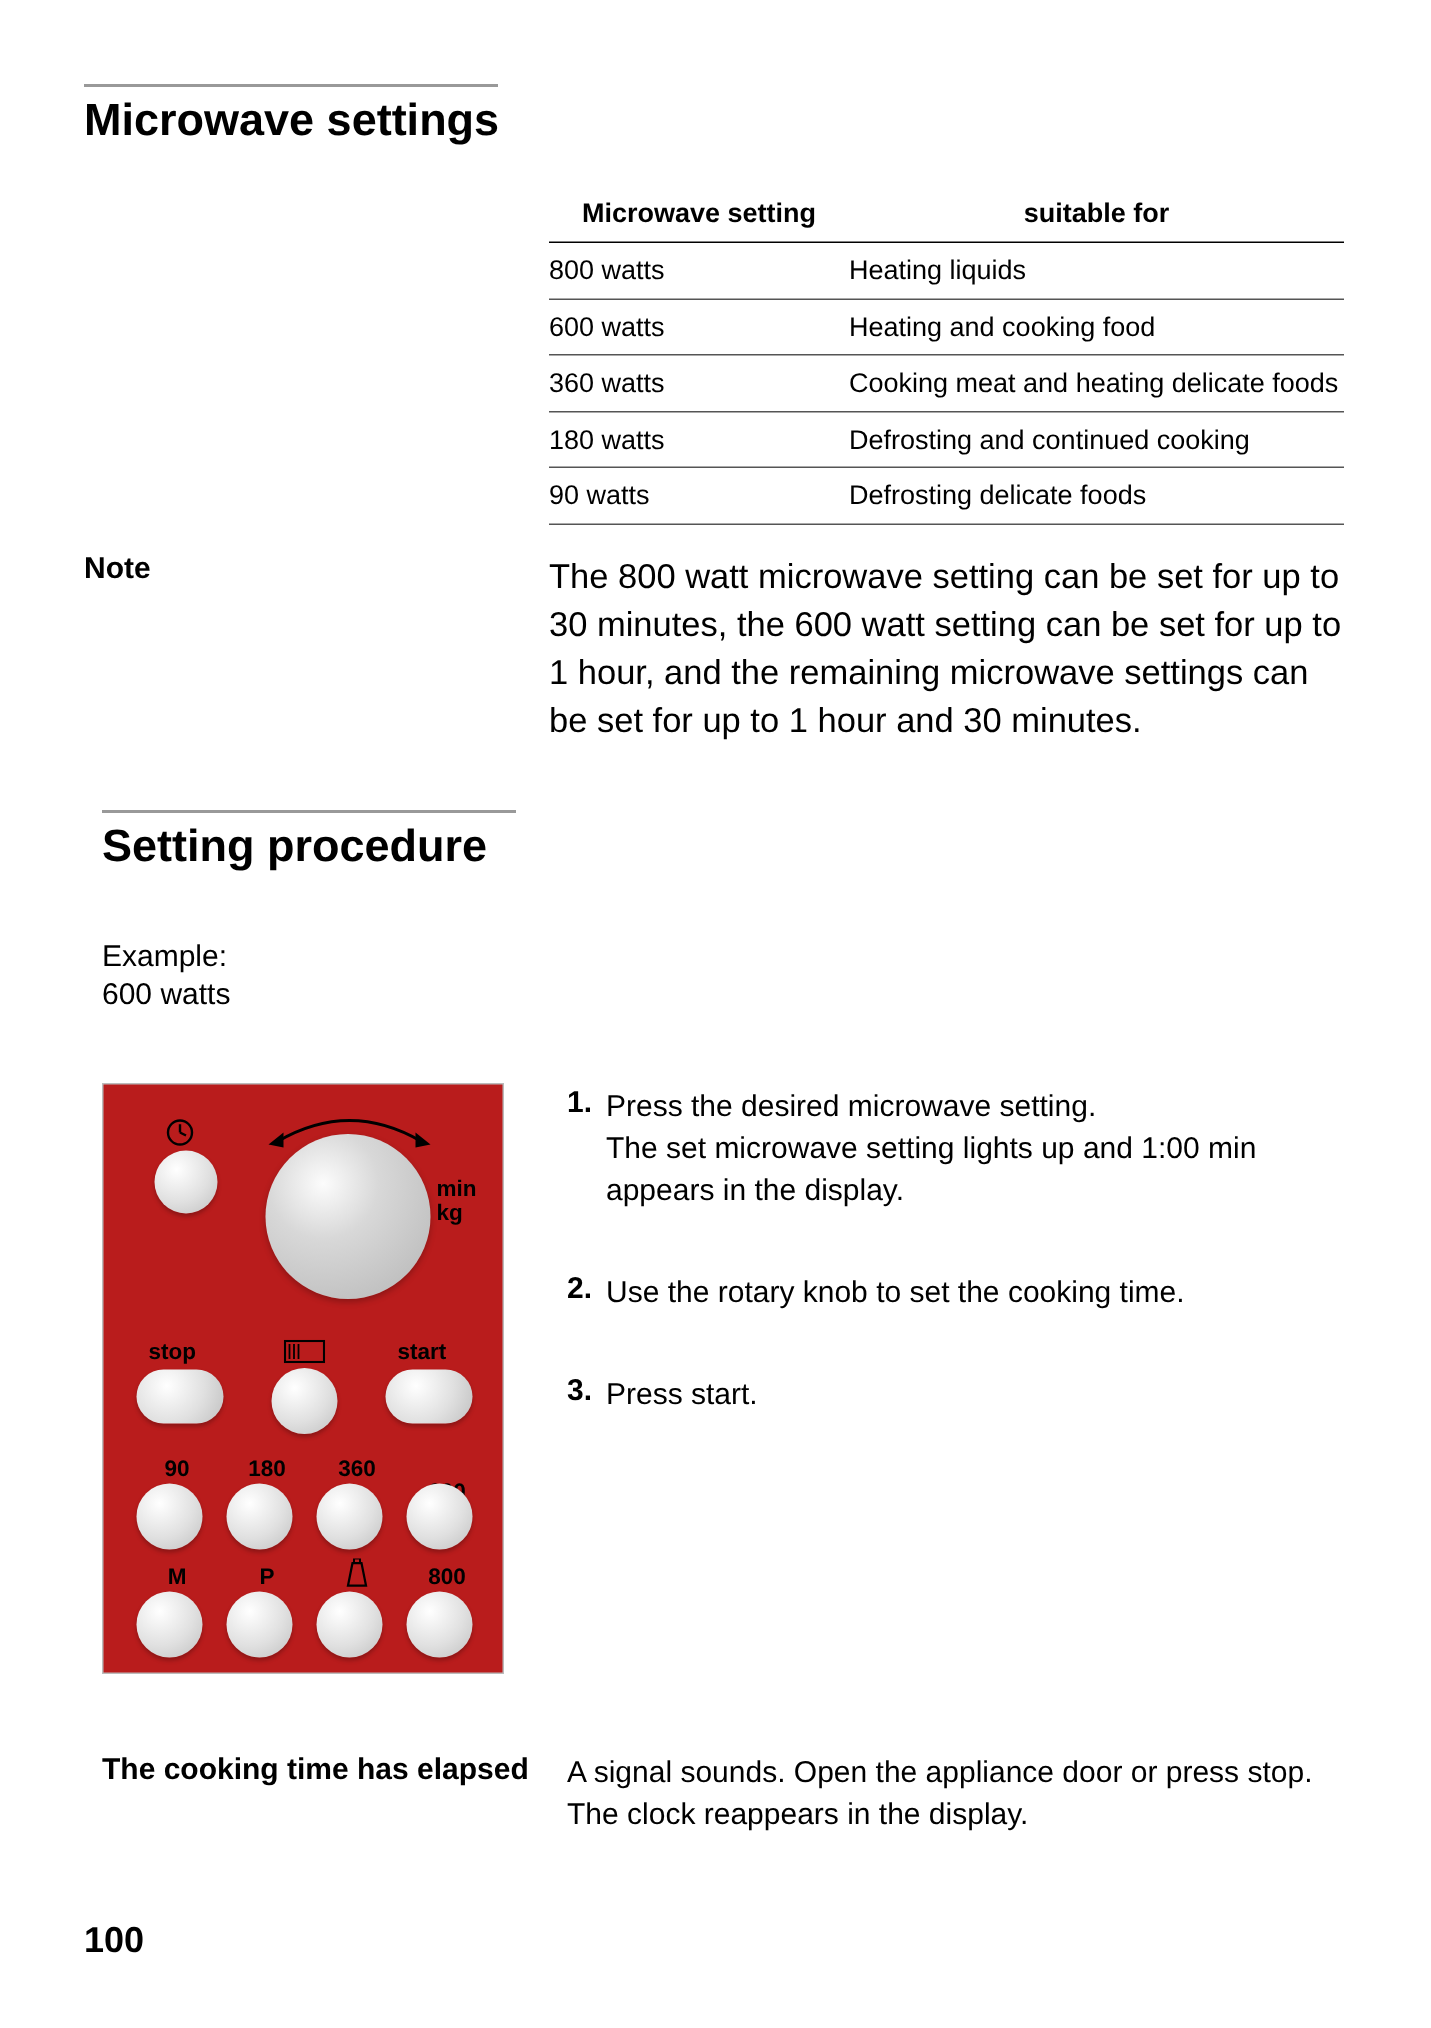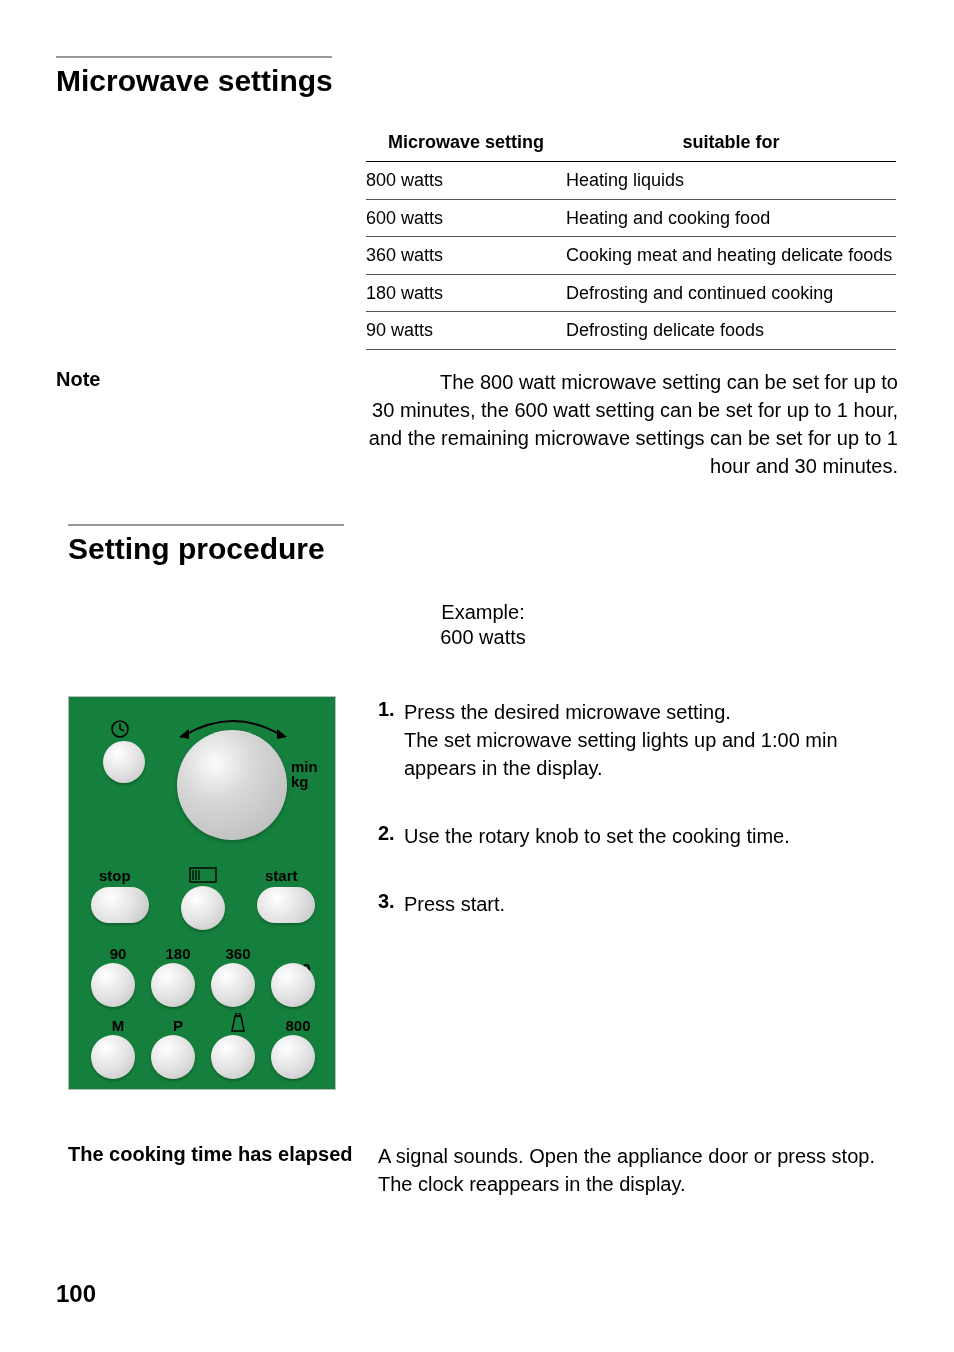--- a/index.html
+++ b/index.html
@@ -14,27 +14,27 @@
   table { border-collapse: collapse; width: 530px; }
   th { text-align: center; font-size: 18px; font-weight: bold; padding: 6px 0 8px 0; border-bottom: 1.5px solid #000; }
   th:first-child { width: 200px; }
   td { font-size: 18px; padding: 7px 0 7px 0; border-bottom: 1px solid #555; vertical-align: top; line-height: 1.25; }
   td:first-child { width: 200px; font-family: Liberation Sans, sans-serif; }
 
   .two-col { display: flex; margin-top: 18px; }
   .left-col { width: 310px; flex-shrink: 0; }
   .right-col { flex: 1; }
   .sublabel { font-size: 20px; font-weight: bold; }
-  .bodytext { font-size: 20px; line-height: 1.4; text-align: right; }
+  .bodytext { font-size: 23px; line-height: 1.4; }
 
   .section2 { margin-top: 44px; padding-left: 12px; }
-  .example { font-size: 20px; line-height: 1.25; margin-top: 34px; text-align: center; }
+  .example { font-size: 20px; line-height: 1.25; margin-top: 44px; }
 
   .panel-outer { width: 268px; margin-top: 28px; }
-  .panel { width: 268px; height: 394px; background: #15803d; border: 1px solid #bbb; position: relative; }
+  .panel { width: 268px; height: 394px; background: #b91c1c; border: 1px solid #bbb; position: relative; }
 
   .arc { position: absolute; width: 120px; height: 30px; left: 104px; top: 16px; }
   .knob-big { position: absolute; width: 110px; height: 110px; border-radius: 50%; background: radial-gradient(circle at 35% 30%, #fcfcfc 0%, #d8d8d8 35%, #b5b5b5 100%); box-shadow: 0 2px 4px rgba(0,0,0,0.25); left: 108px; top: 33px; }
   .minkg { position: absolute; left: 222px; top: 62px; font-size: 15px; font-weight: bold; line-height: 1.05; }
 
   .btn-small { position: absolute; width: 42px; height: 42px; border-radius: 50%; background: radial-gradient(circle at 35% 30%, #fff 0%, #e0e0e0 55%, #c0c0c0 100%); box-shadow: 0 2px 3px rgba(0,0,0,0.25); }
   .clock-small { left: 34px; top: 44px; }
   .clock-icon { position: absolute; left: 41px; top: 22px; font-size: 18px; }
 
   .lbl { position: absolute; font-size: 15px; font-weight: bold; text-align: center; }

